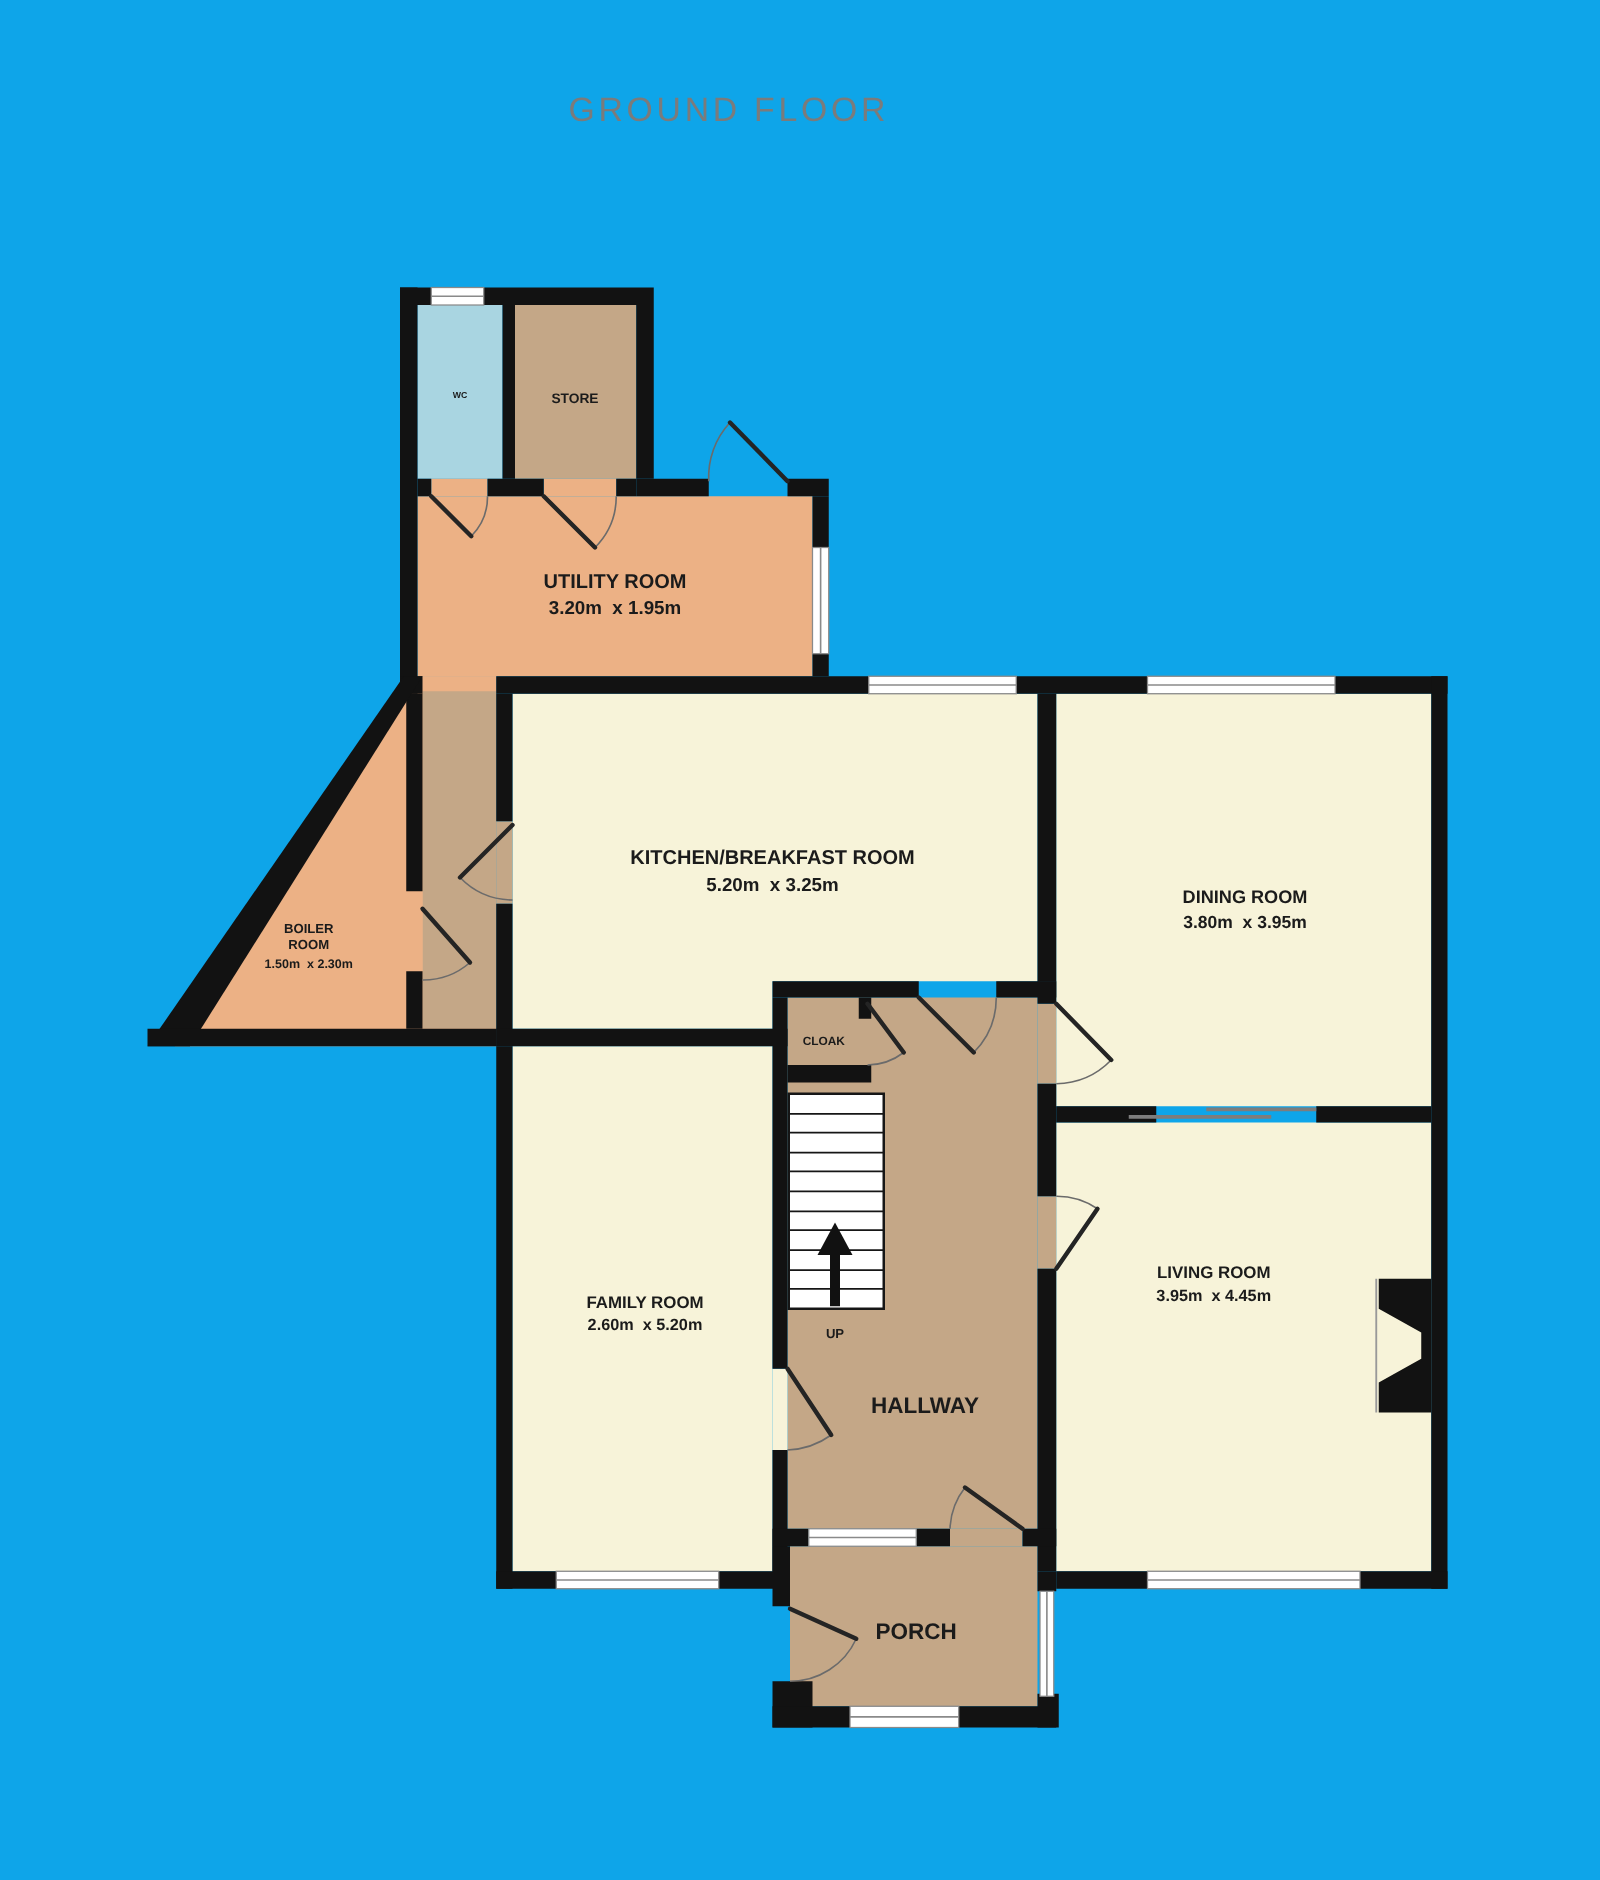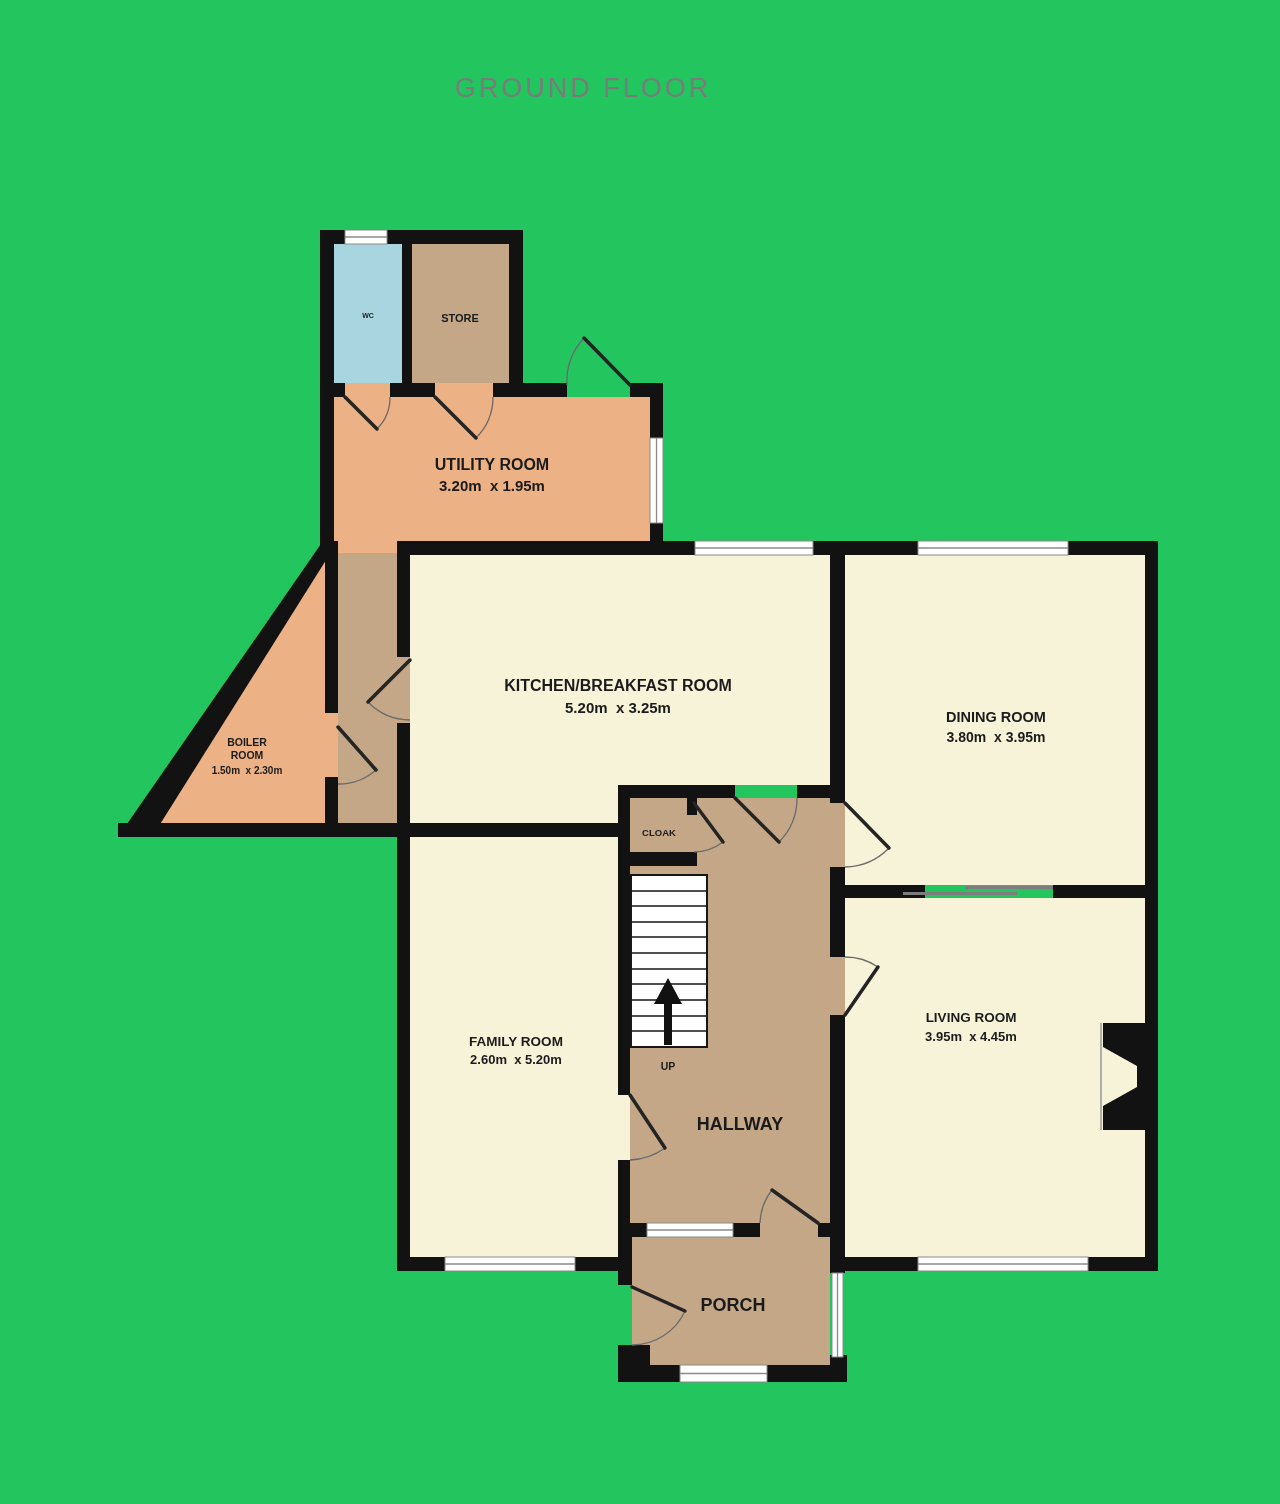--- a/index.html
+++ b/index.html
@@ -1,16 +1,16 @@
 <!DOCTYPE html>
 <html style="--c-wall: #121212; --c-cream: #f7f3d9; --c-tan: #c4a787; --c-orange: #ecb185; --c-blue: #a9d5e1; --c-title_text: #7b7b7b; --c-label_text: #1b1b1b;"><head>
 <meta charset="utf-8">
 <style>
   html,body{margin:0;padding:0;background:#fff;}
-  .page{position:relative;width:1280px;height:1504px;background:#22c55e;font-family:"Liberation Sans",sans-serif;}
+  .page{position:relative;width:1280px;height:1504px;background:#0ea5e9;font-family:"Liberation Sans",sans-serif;}
   svg{display:block;width:1280px;height:1504px;}
   .wall rect,.wall path{fill:var(--c-wall,#121212);}
   .cream{fill:var(--c-cream,#f7f3d9);}
   .tan{fill:var(--c-tan,#c4a787);}
   .orange{fill:var(--c-orange,#ecb185);}
   .blue{fill:var(--c-blue,#a9d5e1);}
   .win{fill:#ffffff;stroke:#8a8a8a;stroke-width:1;}
   .win-line{stroke:#8a8a8a;stroke-width:1.3;}
   .door-leaf{stroke:#242424;stroke-width:3.5;fill:none;stroke-linecap:round;}
   .door-arc{stroke:#6b6b6b;stroke-width:1.3;fill:none;}

